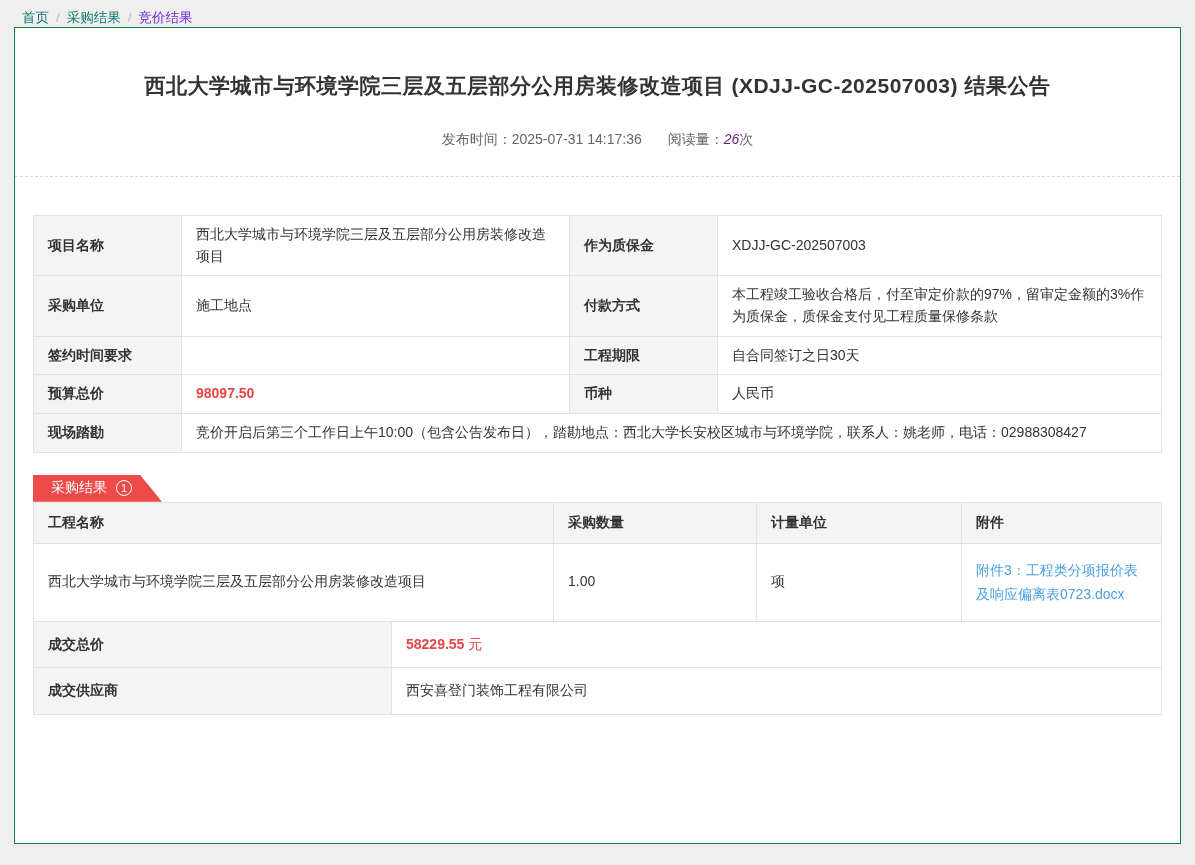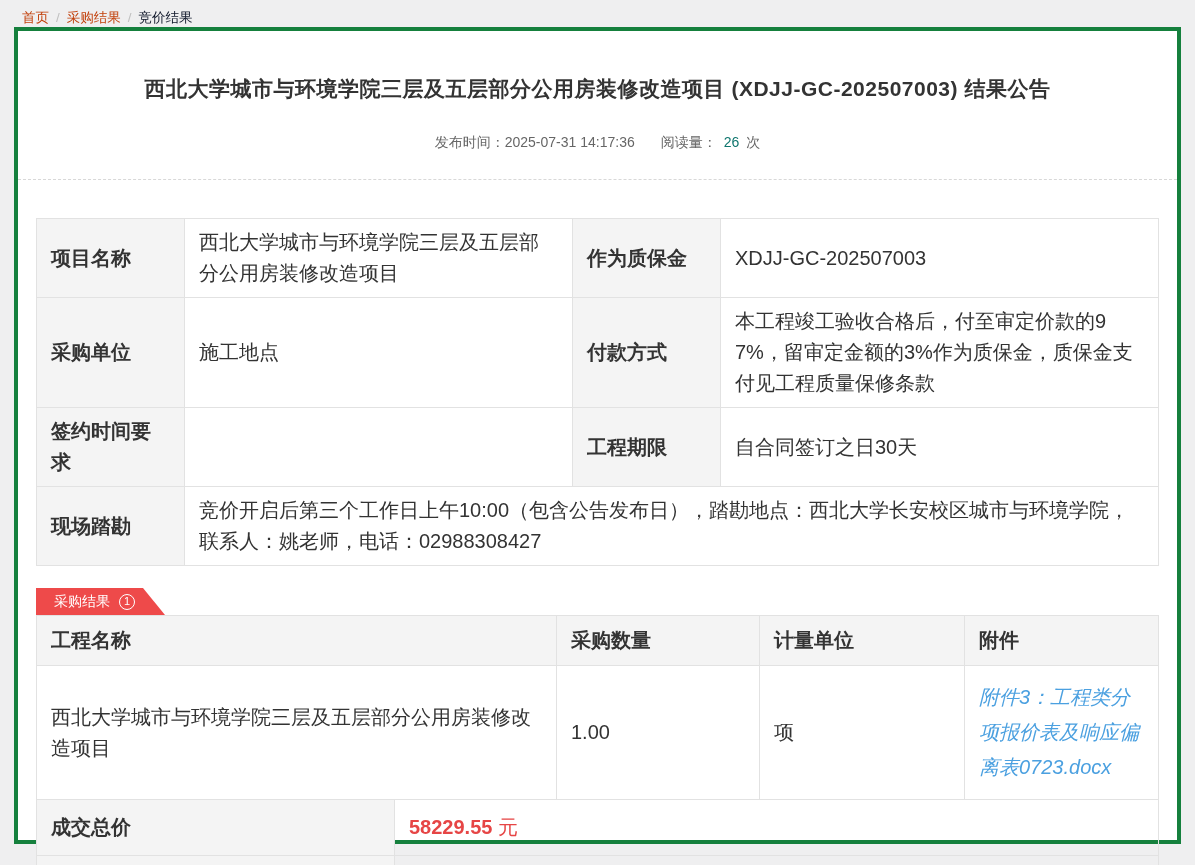--- a/index.html
+++ b/index.html
@@ -10,61 +10,62 @@
     font-family:"Liberation Sans","DejaVu Sans",sans-serif;
     color:#333;
     overflow:hidden;
   }
   
   .breadcrumb {
     padding:9px 0 0 22px;
     font-size:13.5px;
     height:27px;
   }
-  .breadcrumb a { color:#c2410c; text-decoration:none; cursor:pointer; }
+  .breadcrumb a { color:#0f766e; text-decoration:none; cursor:pointer; }
   .breadcrumb .sep { color:#c0c0c0; margin:0 7px; }
-  .breadcrumb .current { color:#0f172a; }
+  .breadcrumb .current { color:#6d28d9; }
 
   
   .card {
     margin:0 14px;
     height:817px;
     background:#ffffff;
-    border:4px solid #15803d;
+    border:1px solid #15803d;
     padding:0 18px;
   }
 
   .title {
     text-align:center;
     font-size:21px;
     font-weight:bold;
     color:#333;
     padding-top:44px;
     letter-spacing:0.5px;
   }
   .meta {
     text-align:center;
     font-size:14px;
     color:#666;
     margin-top:31px;
   }
   .meta .views-count {
-    color:#0f766e;
-    margin:0 7px;
+    color:#701a75;
+    font-style:italic;
+    margin:0 0;
   }
   .meta .gap { display:inline-block; width:26px; }
 
   .dashed-divider {
     border:none;
     border-top:1px dashed #d8d8d8;
     margin:27px -18px 0 -18px;
   }
 
   
-  table { border-collapse:collapse; width:100%; font-size:20px; table-layout:fixed; }
+  table { border-collapse:collapse; width:100%; font-size:14px; table-layout:fixed; }
   td, th {
     border:1px solid #e2e2e2;
     padding:8px 14px;
     line-height:1.55;
     vertical-align:middle;
     color:#333;
     text-align:left;
     word-break:break-all;
   }
   .label-cell, th {
@@ -101,21 +102,21 @@
     justify-content:center;
     font-size:11px;
     line-height:1;
   }
 
   .result-table .c-name { width:520px; }
   .result-table .c-qty  { width:203px; }
   .result-table .c-unit { width:205px; }
   .result-table th { padding-top:9px; padding-bottom:9px; }
   .result-table td { padding-top:14px; padding-bottom:14px; }
-  .attach-link { color:#4ba0e0; text-decoration:none; cursor:pointer; line-height:1.75;font-style:italic; }
+  .attach-link { color:#4ba0e0; text-decoration:none; cursor:pointer; line-height:1.75; }
 
   .summary-table { margin-top:-1px; }
   .summary-table .c-label { width:358px; }
   .summary-table td { padding-top:12px; padding-bottom:12px; }
   .summary-table .price-unit { color:#e64545; font-weight:normal; }
 </style>
 </head>
 <body>
 
 <div class="breadcrumb">
@@ -152,20 +153,26 @@
         <td class="label-cell">付款方式</td>
         <td>本工程竣工验收合格后，付至审定价款的97%，留审定金额的3%作为质保金，质保金支付见工程质量保修条款</td>
       </tr>
       <tr>
         <td class="label-cell">签约时间要求</td>
         <td></td>
         <td class="label-cell">工程期限</td>
         <td>自合同签订之日30天</td>
       </tr>
       <tr>
+        <td class="label-cell">预算总价</td>
+        <td class="red-bold">98097.50</td>
+        <td class="label-cell">币种</td>
+        <td>人民币</td>
+      </tr>
+      <tr>
         <td class="label-cell">现场踏勘</td>
         <td colspan="3">竞价开启后第三个工作日上午10:00（包含公告发布日），踏勘地点：西北大学长安校区城市与环境学院，联系人：姚老师，电话：02988308427</td>
       </tr>
     </tbody>
   </table>
 
   <div class="section">
     <div class="ribbon">
       <span>采购结果</span>
       <span class="count-circle">1</span>

